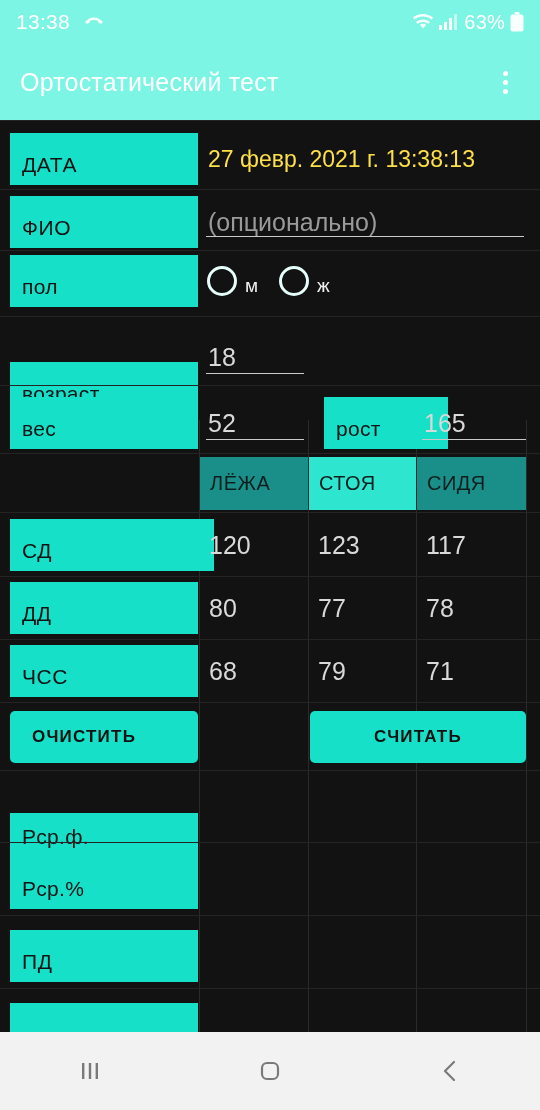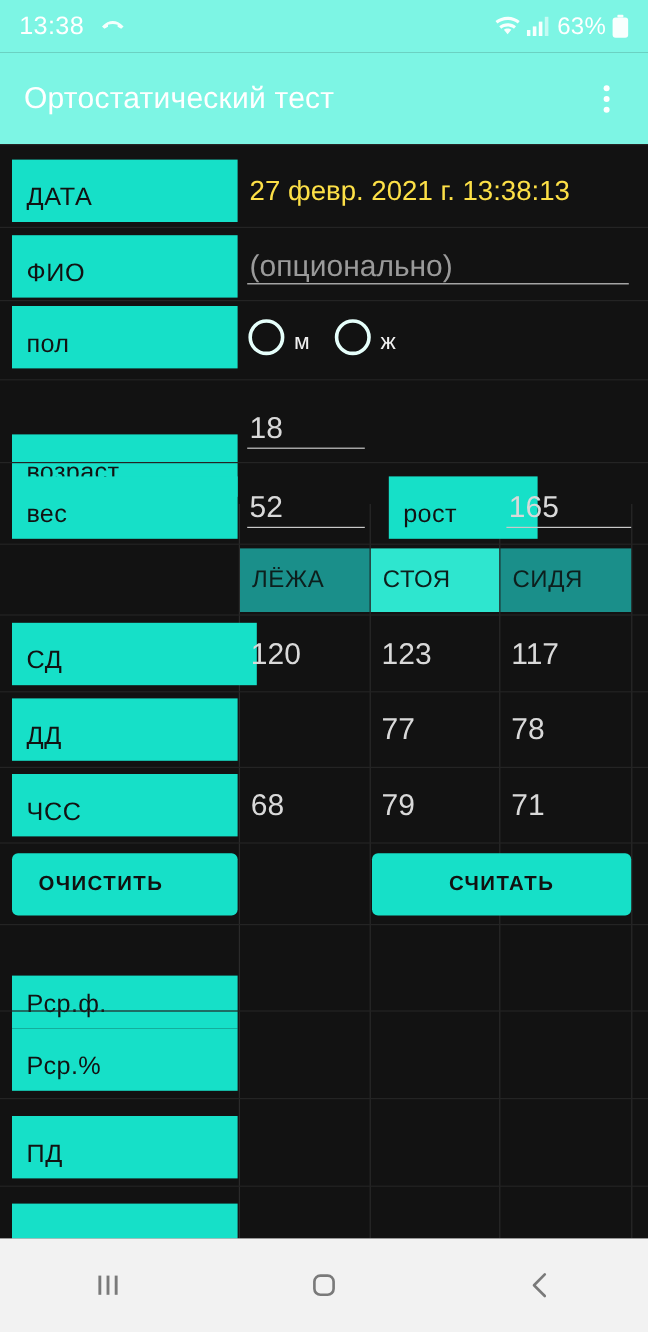--- a/index.html
+++ b/index.html
@@ -178,20 +178,21 @@
     <div class="colhead inactive" style="left:417px; top:337px; width:109px;">СИДЯ</div>
     <div class="hline" style="left:0; top:392px; width:540px;"></div>
 
     <div class="lbl caps" style="left:10px; top:399px; width:204px; height:52px;">СД</div>
     <div class="val" style="left:209px; top:399px; width:95px; height:52px;">120</div>
     <div class="val" style="left:318px; top:399px; width:95px; height:52px;">123</div>
     <div class="val" style="left:426px; top:399px; width:95px; height:52px;">117</div>
     <div class="hline" style="left:0; top:456px; width:540px;"></div>
 
     <div class="lbl caps" style="left:10px; top:462px; width:188px; height:52px;">ДД</div>
+    <div class="val" style="left:209px; top:462px; width:95px; height:52px;">80</div>
     <div class="val" style="left:318px; top:462px; width:95px; height:52px;">77</div>
     <div class="val" style="left:426px; top:462px; width:95px; height:52px;">78</div>
     <div class="hline" style="left:0; top:519px; width:540px;"></div>
 
     <div class="lbl caps" style="left:10px; top:525px; width:188px; height:52px;">ЧСС</div>
     <div class="val" style="left:209px; top:525px; width:95px; height:52px;">68</div>
     <div class="val" style="left:318px; top:525px; width:95px; height:52px;">79</div>
     <div class="val" style="left:426px; top:525px; width:95px; height:52px;">71</div>
     <div class="hline" style="left:0; top:582px; width:540px;"></div>
 

